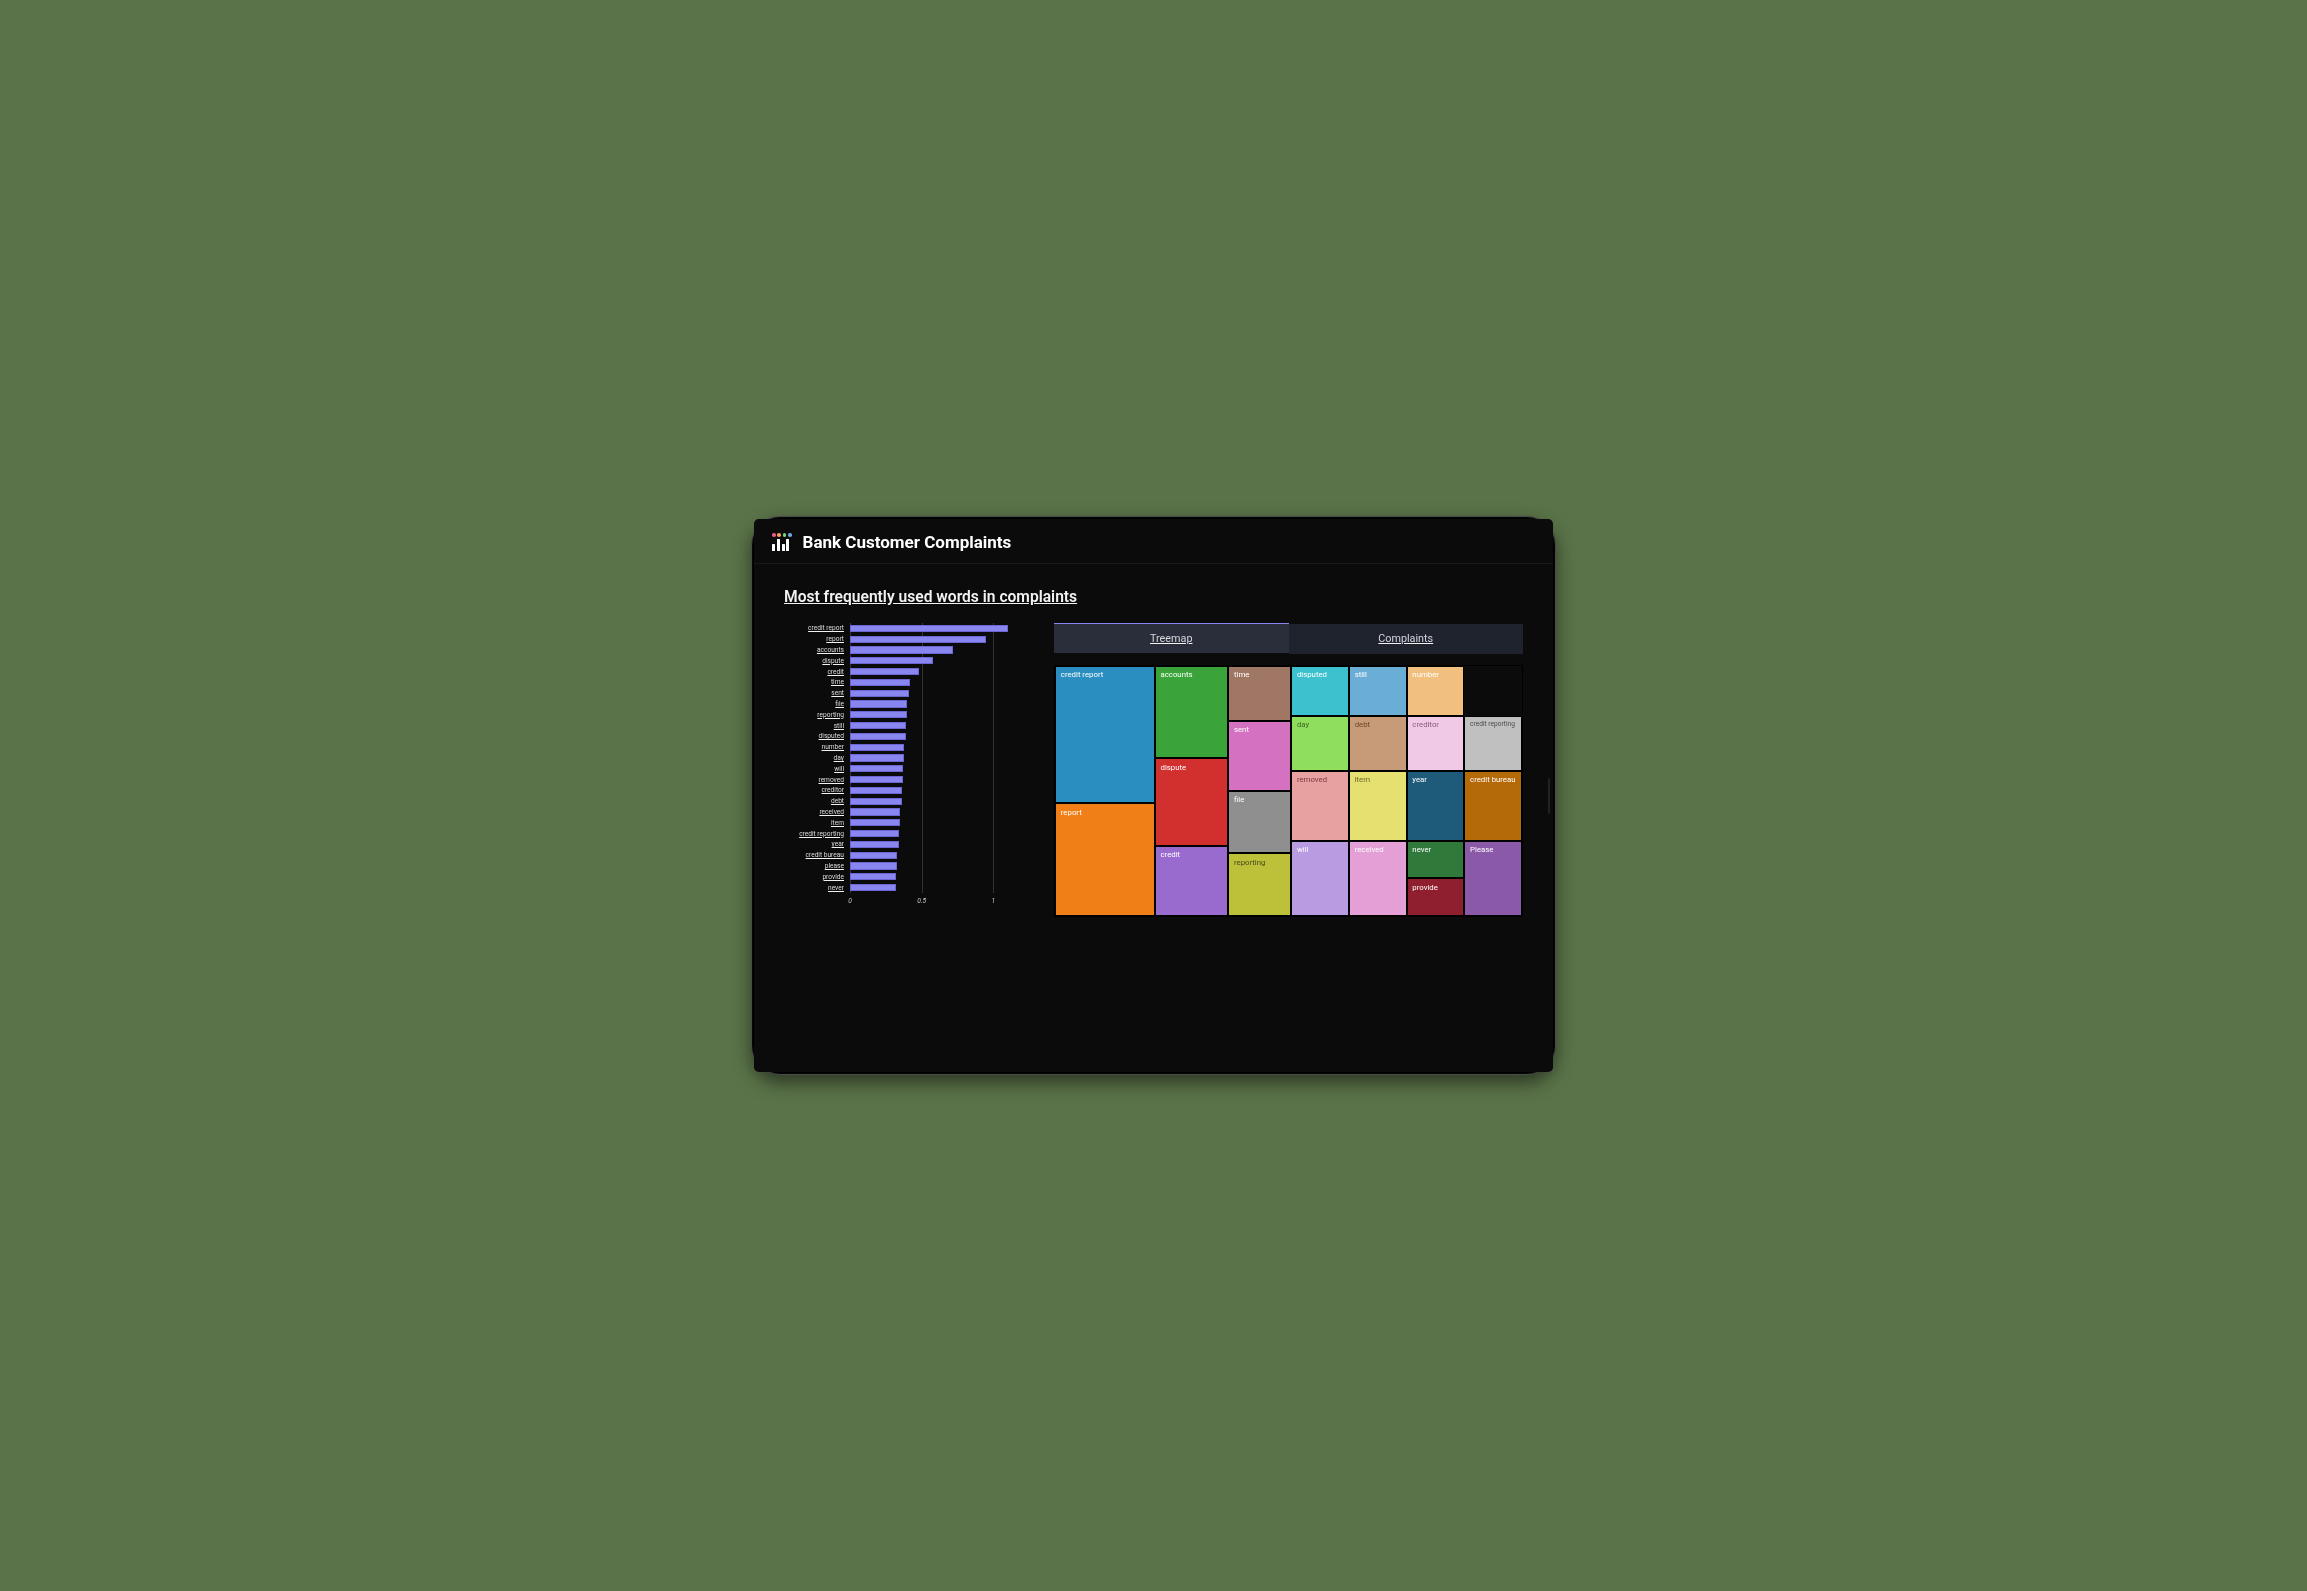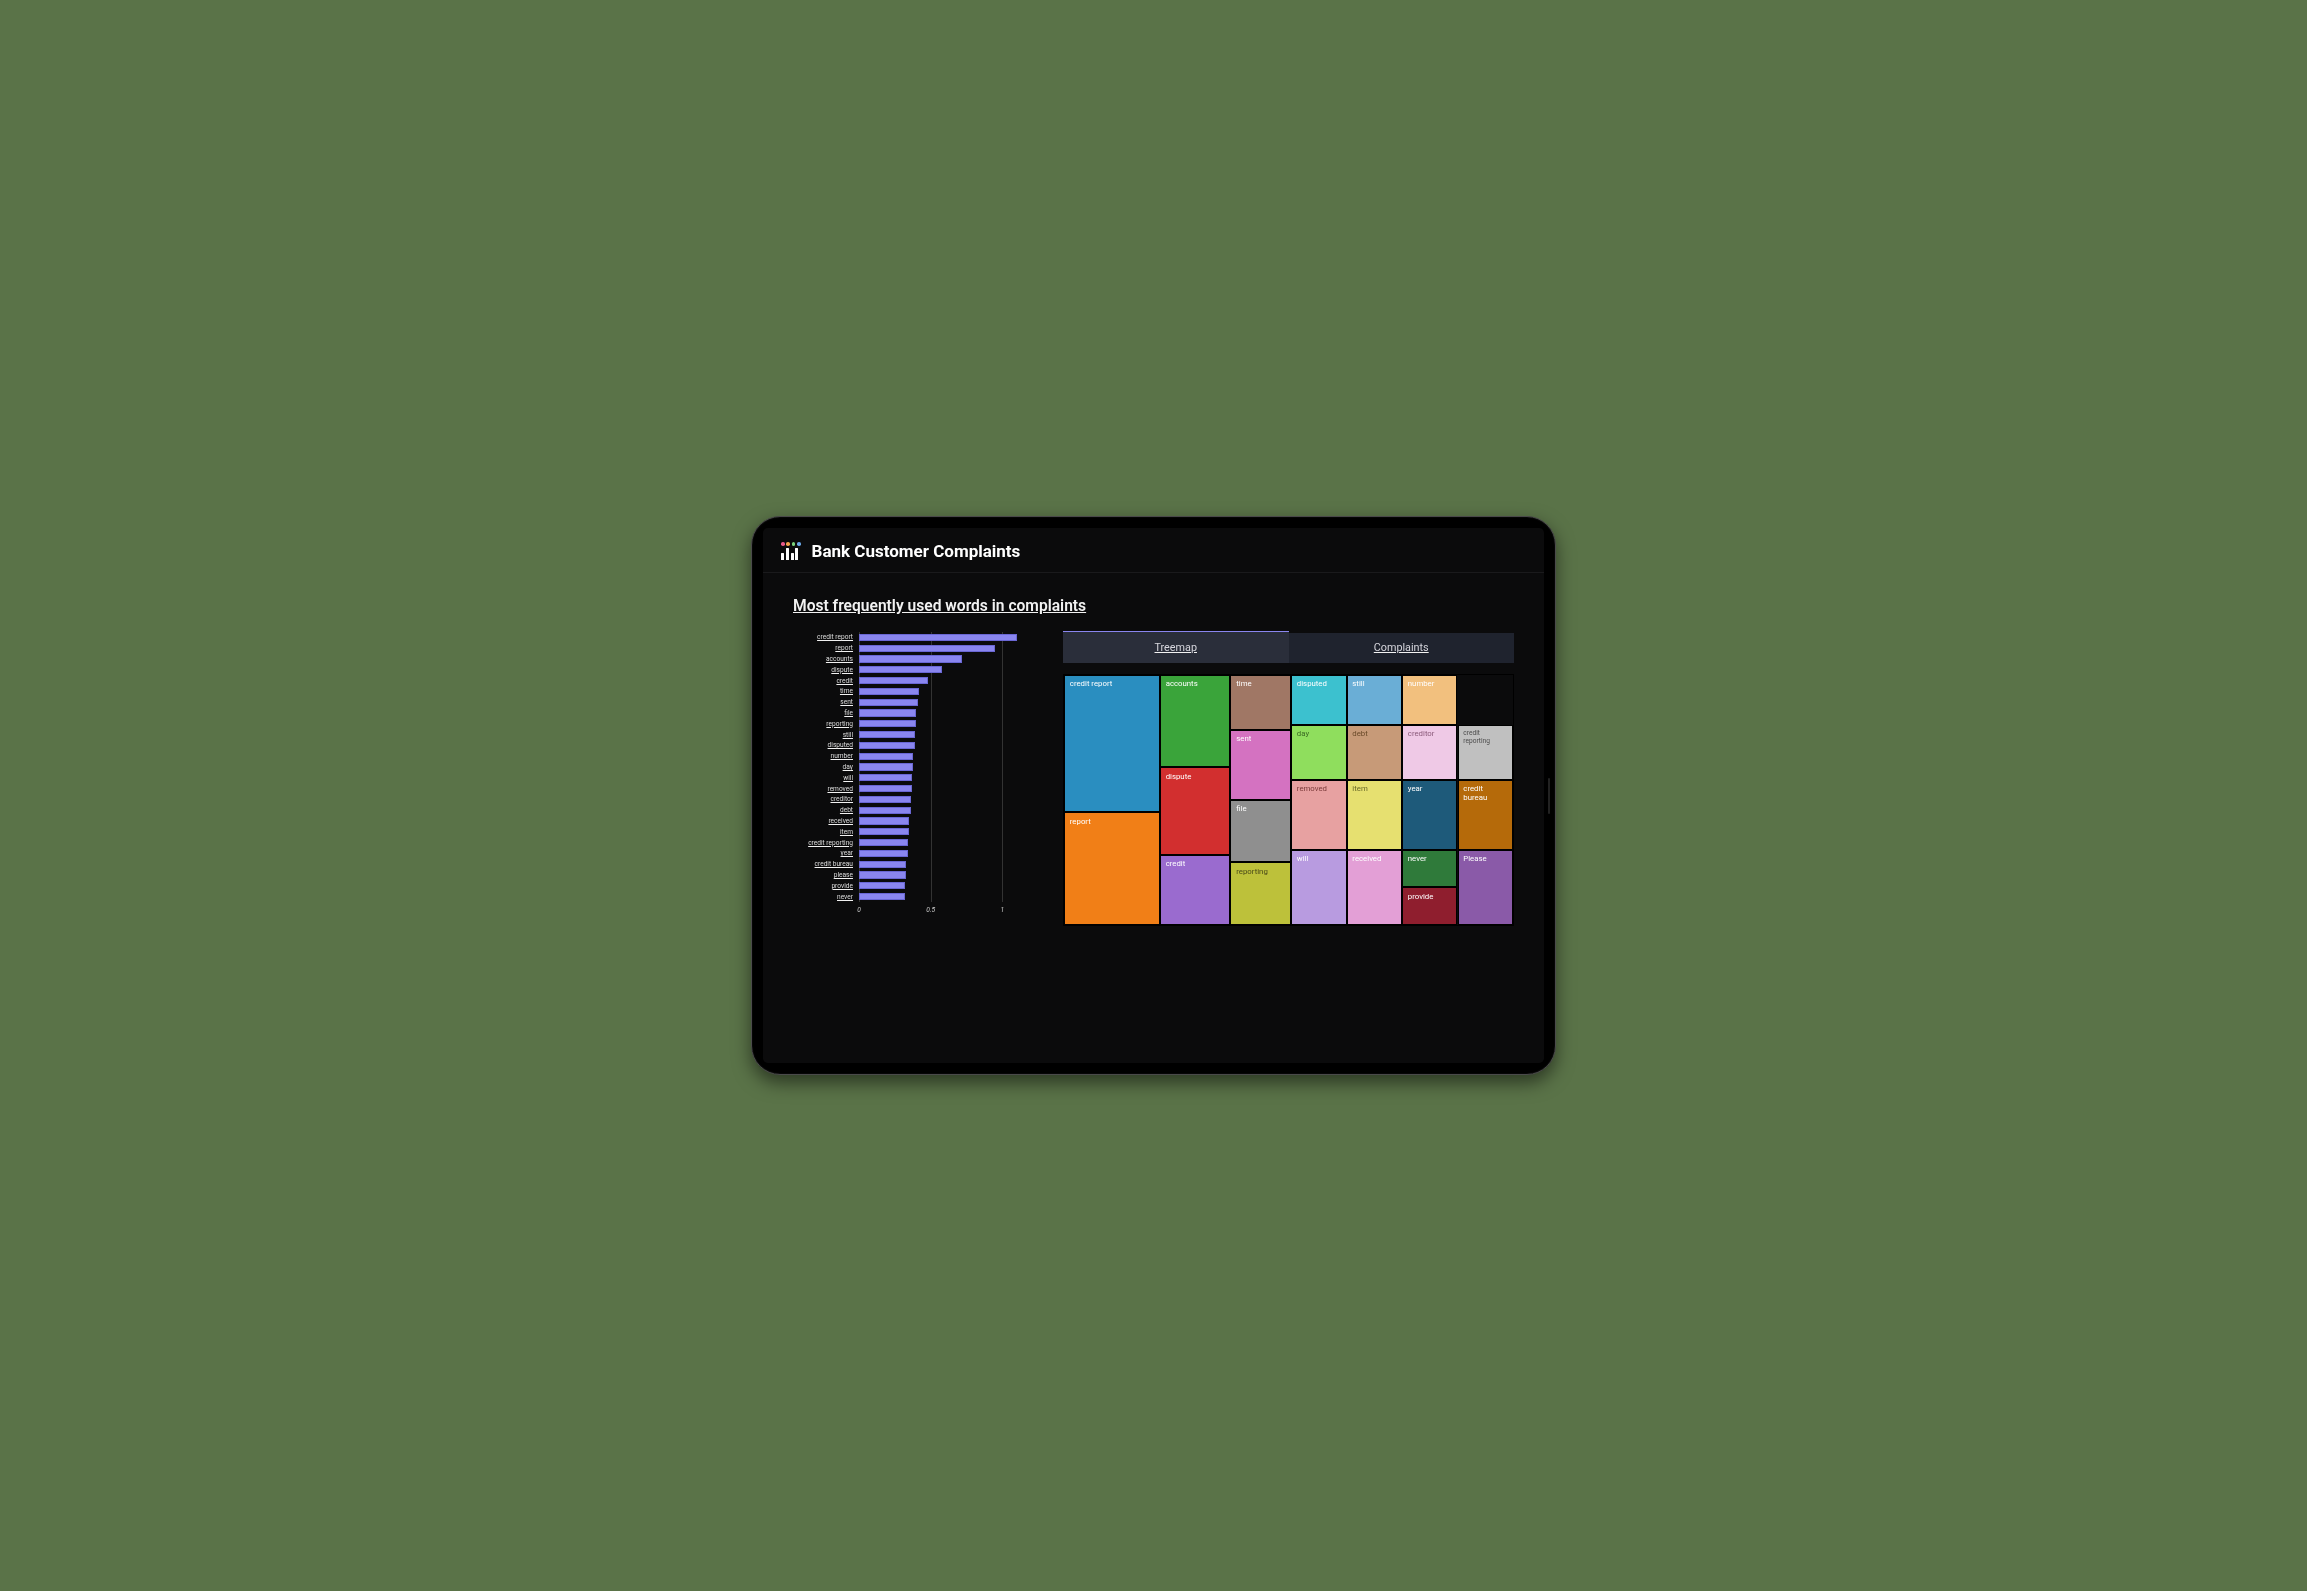--- a/index.html
+++ b/index.html
@@ -12,21 +12,21 @@
     justify-content: center;
     padding: 12px;
   }
   .tablet {
     width: 805px;
     height: 559px;
     background: #000;
     border-radius: 29px;
     border: 1.8px solid #4a4a4a;
     box-shadow: 0 7.2px 18px rgba(0,0,0,.5), inset 0 0 1.2px rgba(255,255,255,.2);
-    padding: 11px;
+    padding: 2px;
     position: relative;
   }
   .tablet::after {
     content:"";
     position:absolute;
     right:4.8px; top:50%; transform:translateY(-50%);
     width:2.4px; height:36px; background:#222; border-radius:1.2px;
   }
   .screen {
     width: 100%; height: 100%;
@@ -57,21 +57,21 @@
   .bar-row { display:flex; align-items:center; height:10.8px; }
   .bar-label { width:66px; text-align:right; padding-right:6px; font-size:6.6px; color:#ddd; }
   .bar-track { flex:1; position:relative; }
   .bar-fill { height:7.2px; background:#8a86ef; border:0.6px solid #6a67d4; }
   .axis { display:flex; margin-left:66px; margin-top:3.6px; position:relative; height:12px;}
   .axis span { position:absolute; font-size:6.6px; font-style:italic; color:#ccc; transform:translateX(-50%); }
   .grid { position:absolute; top:0; bottom:0; border-left:0.6px solid #333; }
 
   
   .right { flex:1; }
-  .tabs { display:flex; border-top:1.8px solid transparent; }
+  .tabs { display:flex; border-top:1.8px solid transparent;align-items:center; }
   .tab {
     flex:1; text-align:center; padding:8.4px 0; font-size:10.8px; color:#d6d6dd;
     background:#1f232e; cursor:pointer;
   }
   .tab.active { background:#2a2e3a; border-top:1.8px solid #8a86ef; margin-top:-1.8px;}
   .treemap {
     margin-top:10.8px; width:100%; height:252px; position:relative;
     border:0.6px solid #000;
   }
   .cell {

